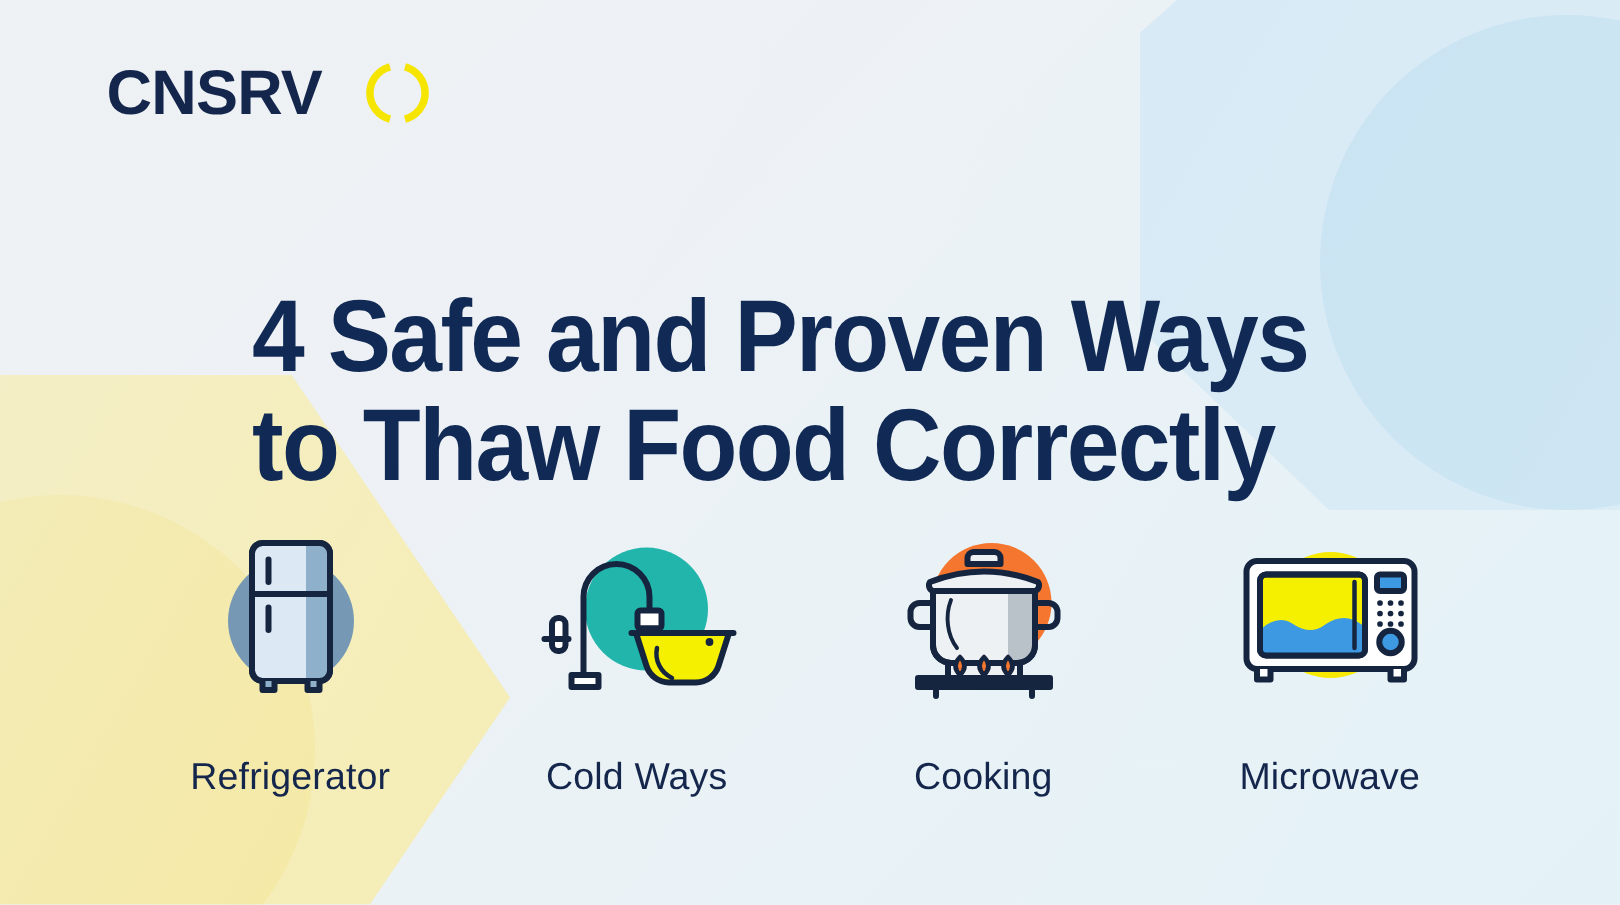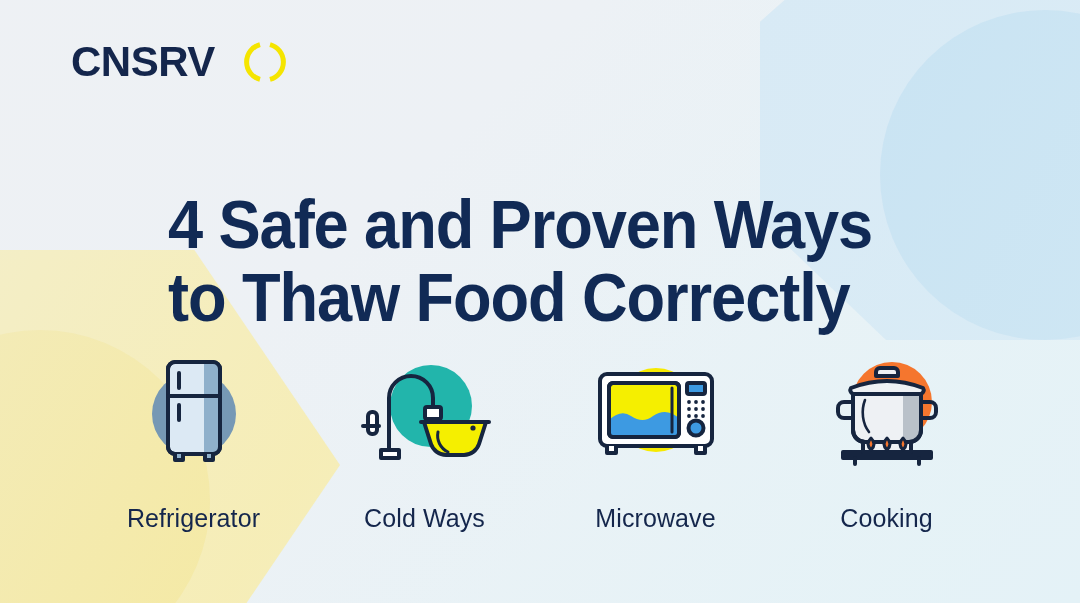--- a/index.html
+++ b/index.html
@@ -161,20 +161,53 @@
             <path d="M8 74 h16" fill="none"></path>
 
             <path d="M69 70 h62 l-7 22 a16 16 0 0 1 -15 11 h-18 a16 16 0 0 1 -15 -11 z" fill="#f5ef00"></path>
             <path d="M66 70 h68" fill="none"></path>
             <path d="M83 80 a18 18 0 0 0 10 20" fill="none" stroke-width="3"></path>
           </g>
           <circle cx="118" cy="76" r="2.6" fill="#16253f"></circle>
         </svg>
       </div>
       <div class="method-label">Cold Ways</div>
+    </div>
+
+    <div class="method">
+      <div class="icon-wrap">
+        <svg viewBox="0 0 140 120" aria-hidden="true">
+          <circle cx="75" cy="50" r="40" fill="#f5762e"></circle>
+          <g stroke="#16253f" stroke-width="4" stroke-linejoin="round" stroke-linecap="round">
+
+            <path d="M63 16 h14 a4 4 0 0 1 4 4 v4 h-22 v-4 a4 4 0 0 1 4 -4 z" fill="#eef1f4"></path>
+
+            <path d="M34 36 q36 -14 72 0 a4 4 0 0 1 -2 6 h-68 a4 4 0 0 1 -2 -6 z" fill="#eef1f4"></path>
+
+            <path d="M36 42 h68 v36 a12 12 0 0 1 -12 12 h-44 a12 12 0 0 1 -12 -12 z" fill="#eef1f4"></path>
+            <path d="M86 42 h18 v36 a12 12 0 0 1 -12 12 h-6 z" fill="#b9c1c9" stroke="none"></path>
+            <path d="M36 42 h68 v36 a12 12 0 0 1 -12 12 h-44 a12 12 0 0 1 -12 -12 z" fill="none"></path>
+
+            <path d="M36 50 h-9 a6 6 0 0 0 -6 6 v4 a6 6 0 0 0 6 6 h9" fill="none"></path>
+            <path d="M104 50 h9 a6 6 0 0 1 6 6 v4 a6 6 0 0 1 -6 6 h-9" fill="none"></path>
+
+            <path d="M48 48 a22 28 0 0 0 4 32" fill="none" stroke-width="2.6"></path>
+
+            <path d="M26 100 h88 v6 h-88 z" fill="#16253f"></path>
+            <path d="M38 106 v6 M102 106 v6" stroke-width="4"></path>
+            <path d="M46 90 h48 v10 h-48 z" fill="#eef1f4"></path>
+          </g>
+          <g fill="#f5762e" stroke="#16253f" stroke-width="3" stroke-linejoin="round">
+            <path d="M54 98 q-6 -6 0 -12 q6 6 0 12 z"></path>
+            <path d="M70 98 q-6 -6 0 -12 q6 6 0 12 z"></path>
+            <path d="M86 98 q-6 -6 0 -12 q6 6 0 12 z"></path>
+          </g>
+        </svg>
+      </div>
+      <div class="method-label">Cooking</div>
     </div>
 
     <div class="method">
       <div class="icon-wrap">
         <svg viewBox="0 0 140 120" aria-hidden="true">
           <circle cx="70" cy="58" r="42" fill="#f7ea00"></circle>
           <g stroke="#16253f" stroke-width="4" stroke-linejoin="round" stroke-linecap="round">
             <rect x="14" y="22" width="112" height="72" rx="7" fill="#ffffff"></rect>
             <rect x="23" y="31" width="70" height="54" rx="4" fill="#f5ef00"></rect>
             <path d="M23 68 q12 -11 22 -4 q12 8 22 0 q13 -9 26 2 v15 a4 4 0 0 1 -4 4 h-62 a4 4 0 0 1 -4 -4 z" fill="#3d9ae2" stroke="none"></path>
@@ -194,47 +227,14 @@
               <circle cx="117" cy="57" r="1.9"></circle>
             <circle cx="103" cy="64" r="1.9"></circle>
               <circle cx="110" cy="64" r="1.9"></circle>
               <circle cx="117" cy="64" r="1.9"></circle>
           </g>
         </svg>
       </div>
       <div class="method-label">Microwave</div>
     </div>
 
-    <div class="method">
-      <div class="icon-wrap">
-        <svg viewBox="0 0 140 120" aria-hidden="true">
-          <circle cx="75" cy="50" r="40" fill="#f5762e"></circle>
-          <g stroke="#16253f" stroke-width="4" stroke-linejoin="round" stroke-linecap="round">
-
-            <path d="M63 16 h14 a4 4 0 0 1 4 4 v4 h-22 v-4 a4 4 0 0 1 4 -4 z" fill="#eef1f4"></path>
-
-            <path d="M34 36 q36 -14 72 0 a4 4 0 0 1 -2 6 h-68 a4 4 0 0 1 -2 -6 z" fill="#eef1f4"></path>
-
-            <path d="M36 42 h68 v36 a12 12 0 0 1 -12 12 h-44 a12 12 0 0 1 -12 -12 z" fill="#eef1f4"></path>
-            <path d="M86 42 h18 v36 a12 12 0 0 1 -12 12 h-6 z" fill="#b9c1c9" stroke="none"></path>
-            <path d="M36 42 h68 v36 a12 12 0 0 1 -12 12 h-44 a12 12 0 0 1 -12 -12 z" fill="none"></path>
-
-            <path d="M36 50 h-9 a6 6 0 0 0 -6 6 v4 a6 6 0 0 0 6 6 h9" fill="none"></path>
-            <path d="M104 50 h9 a6 6 0 0 1 6 6 v4 a6 6 0 0 1 -6 6 h-9" fill="none"></path>
-
-            <path d="M48 48 a22 28 0 0 0 4 32" fill="none" stroke-width="2.6"></path>
-
-            <path d="M26 100 h88 v6 h-88 z" fill="#16253f"></path>
-            <path d="M38 106 v6 M102 106 v6" stroke-width="4"></path>
-            <path d="M46 90 h48 v10 h-48 z" fill="#eef1f4"></path>
-          </g>
-          <g fill="#f5762e" stroke="#16253f" stroke-width="3" stroke-linejoin="round">
-            <path d="M54 98 q-6 -6 0 -12 q6 6 0 12 z"></path>
-            <path d="M70 98 q-6 -6 0 -12 q6 6 0 12 z"></path>
-            <path d="M86 98 q-6 -6 0 -12 q6 6 0 12 z"></path>
-          </g>
-        </svg>
-      </div>
-      <div class="method-label">Cooking</div>
-    </div>
-
   </div>
 </div>
 
 </body></html>

